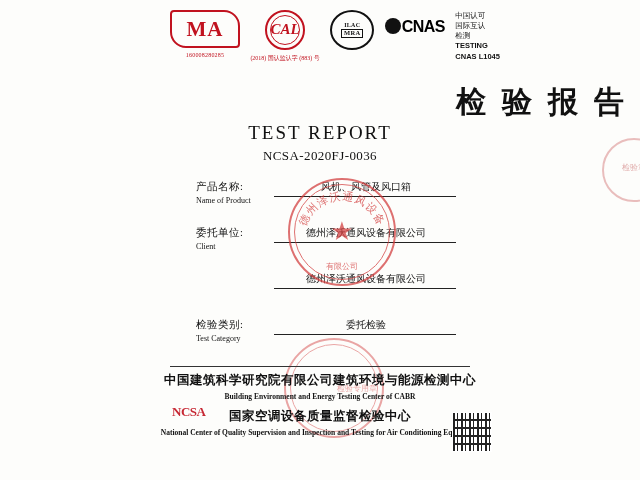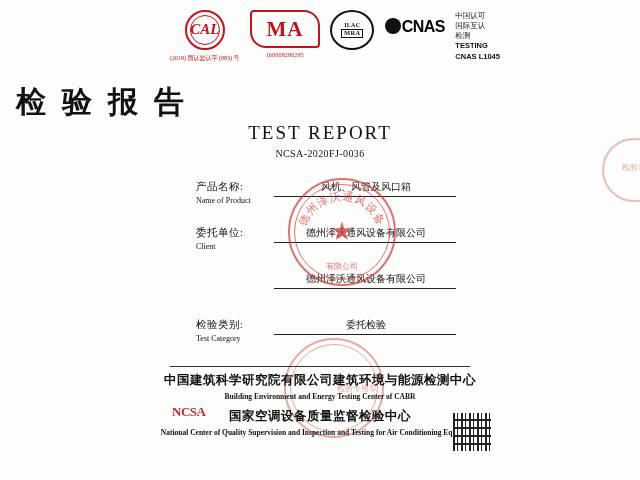--- a/index.html
+++ b/index.html
@@ -143,21 +143,21 @@
     font-weight: bold;
     font-size: 7.5px;
   }
 
   
   .title-cn {
     position: absolute;
     top: 82px;
     left: 0;
     width: 640px;
-    text-align: left;
+    text-align: right;
     font-size: 30px;
     font-weight: bold;
     letter-spacing: 16px;
     text-indent: 16px;
     color: #111;
     font-family: "DejaVu Serif", serif;
   }
   .title-en {
     position: absolute;
     top: 122px;
@@ -168,21 +168,21 @@
     letter-spacing: 2px;
     color: #111;
     font-family: "Liberation Serif", serif;
   }
   .report-no {
     position: absolute;
     top: 148px;
     left: 0;
     width: 640px;
     text-align: center;
-    font-size: 10px;
+    font-size: 13px;
     letter-spacing: 0.4px;
     color: #111;
   }
 
   
   .fields {
     position: absolute;
     top: 180px;
     left: 196px;
     width: 260px;
@@ -379,27 +379,27 @@
   }
 </style>
 </head>
 <body>
 
 <div class="page">
 
   <div class="logo-row">
 
     <div class="logo-block">
+      <div class="ma-mark">MA</div>
+      <div class="ma-code">160008280285</div>
+    </div>
+
+    <div class="logo-block">
       <div class="cal-mark">CAL</div>
       <div class="cal-code">(2018) 国认监认字 (883) 号</div>
-    </div>
-
-    <div class="logo-block">
-      <div class="ma-mark">MA</div>
-      <div class="ma-code">160008280285</div>
     </div>
 
     <div class="logo-block">
       <div class="ilac-mark">
         <span>ILAC</span>
         <span class="ilac-inner">MRA</span>
       </div>
     </div>
 
     <div class="logo-block">

